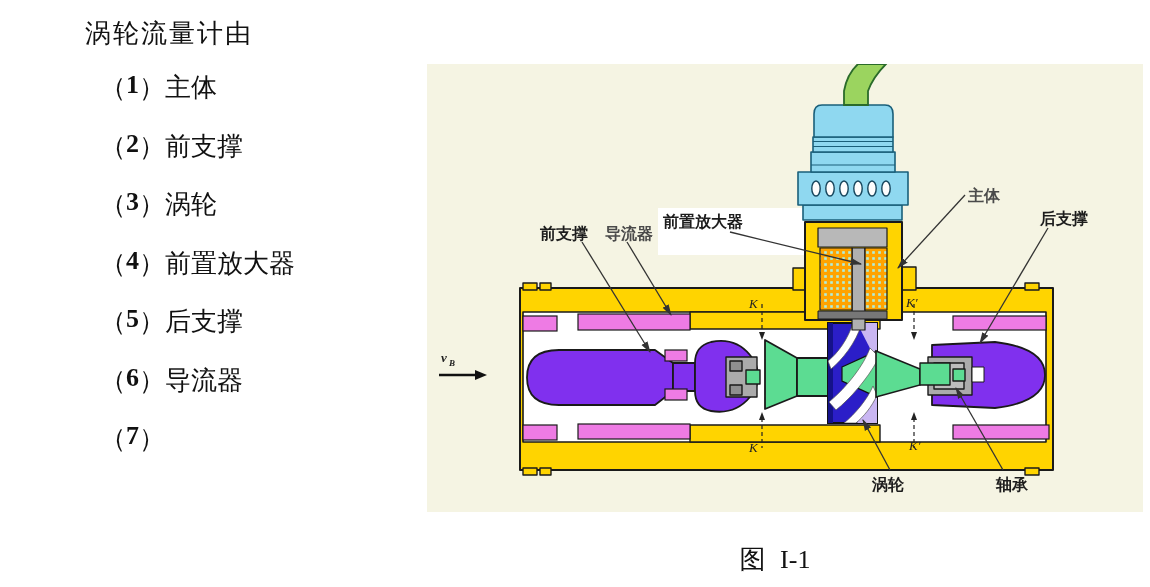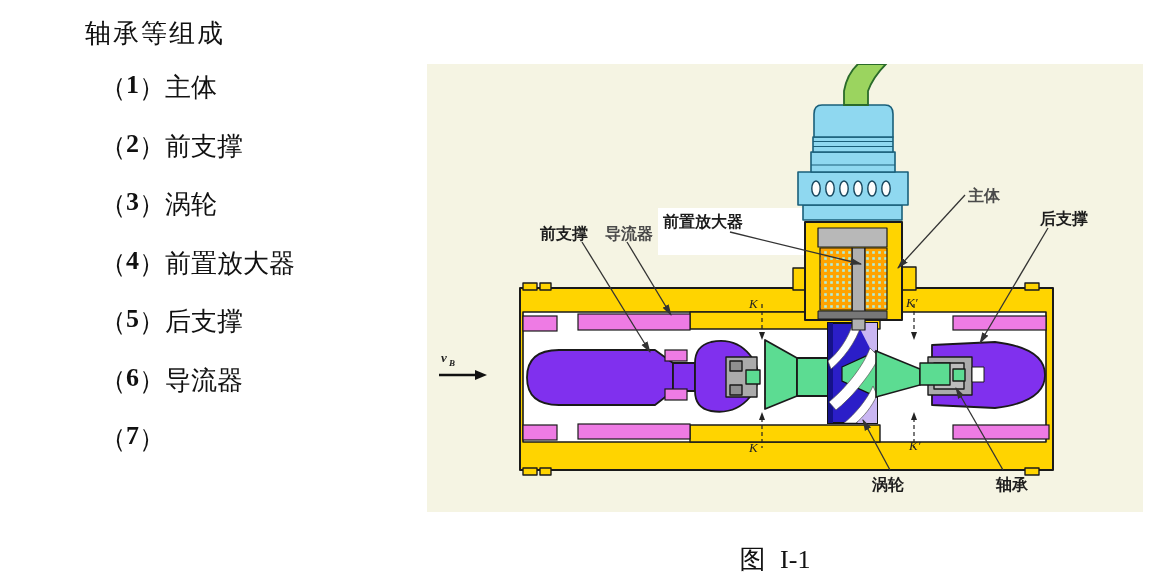--- a/index.html
+++ b/index.html
@@ -45,21 +45,21 @@
     font-style:italic;font-weight:bold;font-size:13px;fill:#222;
   }
   text.vsub{
     font-family:"Liberation Serif","DejaVu Serif",serif;
     font-style:italic;font-weight:bold;font-size:9px;fill:#222;
   }
 </style>
 </head>
 <body>
 
-<div class="intro">轴承等组成</div>
+<div class="intro">涡轮流量计由</div>
 
 <div class="parts-list">
   <div class="part-item">
     <span>（</span>
       <span class="num">1</span>
       <span>）</span>
       <span>主体</span>
   </div>
   <div class="part-item">
     <span>（</span>

